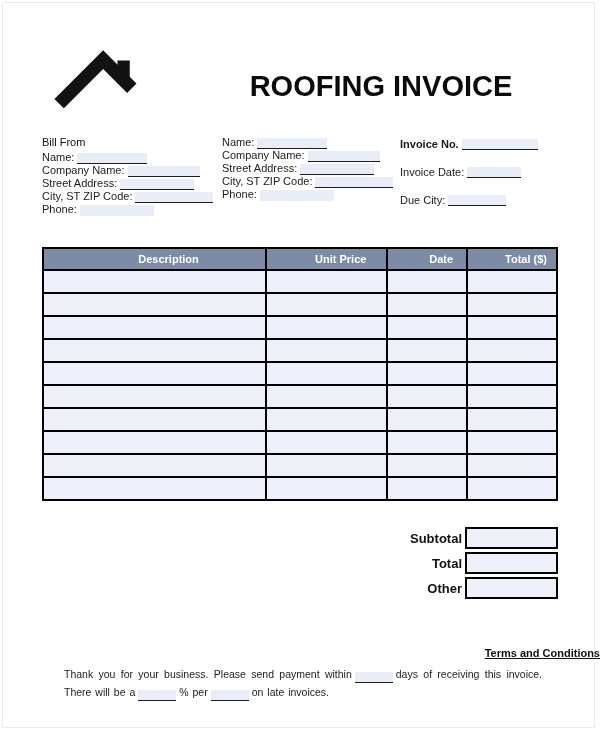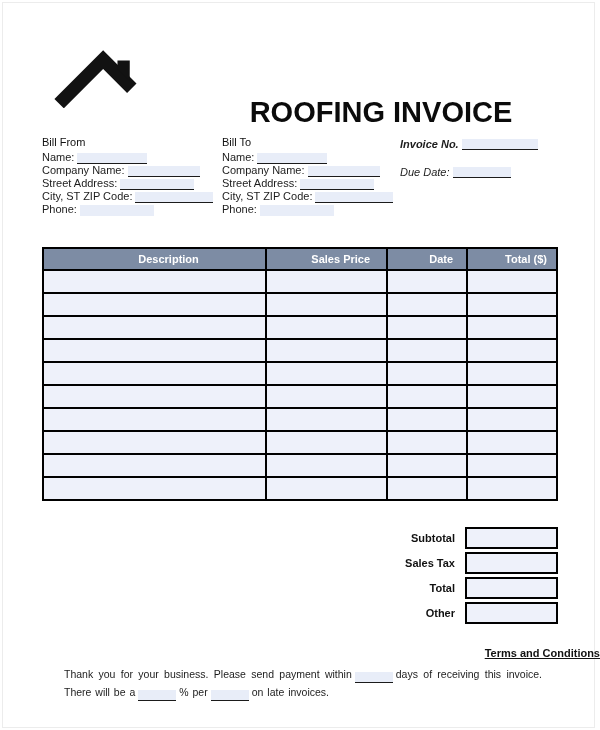--- a/index.html
+++ b/index.html
@@ -20,59 +20,59 @@
   .page-frame{
     position:absolute;inset:2px 5px 2px 2px;
     border:1px solid #ececec;
     pointer-events:none;
   }
   
   .logo{position:absolute;left:54px;top:46px;width:86px;height:62px;}
   .doc-title{
     position:absolute;left:230px;top:70px;width:302px;
     font-size:29px;font-weight:bold;letter-spacing:0px;
-    text-align:center;color:#0b0b0b;white-space:nowrap;margin-top:26px;
+    text-align:center;color:#0b0b0b;white-space:nowrap;
   }
   
   .bill-col{position:absolute;top:136px;width:178px;font-size:11px;line-height:13px;}
   .bill-from{left:42px;}
   .bill-to{left:222px;}
   .col-heading{font-weight:normal;margin-bottom:2px;color:#111;}
   .frow{height:13px;white-space:nowrap;}
   .flabel{color:#1c1c1c;}
   .blank{
     display:inline-block;height:11px;vertical-align:bottom;
     background:var(--field-bg);
     border-bottom:1px solid #1b1b1b;
     margin-left:3px;
   }
   .blank.noline{border-bottom:1px solid transparent;}
   .meta-col{position:absolute;left:400px;top:138px;width:170px;font-size:11px;}
-  .mrow{white-space:nowrap;height:14px;font-style:italic;}
+  .mrow{white-space:nowrap;height:14px;}
   .mrow.bold .flabel{font-weight:bold;}
   .mrow+.mrow{margin-top:14px;}
   
   .items-table{
     position:absolute;left:42px;top:247px;width:516px;
     border-collapse:collapse;table-layout:fixed;
   }
   .items-table th,.items-table td{border:2px solid var(--grid);padding-left:28px;}
   .items-table th{
     background:var(--header-bg);color:#ffffff;
     font-size:11px;font-weight:bold;height:22px;text-align:center;
   }
   .items-table td{background:var(--cell-bg);height:23px;}
   .col-desc{width:43.4%;}
   .col-price{width:23.6%;}
   .col-units{width:15.5%;}
   .col-total{width:17.5%;}
   
   .summary{position:absolute;left:42px;top:527px;width:516px;}
   .summary-row{display:flex;justify-content:flex-end;align-items:center;margin-bottom:3px;}
-  .summary-label{font-size:11px;font-weight:bold;margin-right:10px;color:#111;}
+  .summary-label{font-size:13px;font-weight:bold;margin-right:3px;color:#111;}
   .summary-box{
     width:93px;height:22px;background:var(--cell-bg);
     border:2px solid var(--grid);
   }
   
   .terms-heading{
     position:absolute;left:0;top:647px;width:600px;text-align:right;
     font-size:11px;font-weight:bold;text-decoration:underline;color:#111;
   }
   .terms-body{
@@ -96,44 +96,44 @@
 <div class="bill-col bill-from">
   <div class="col-heading">Bill From</div>
   <div class="frow"><span class="flabel">Name:</span><span class="blank" style="width:70px"></span></div>
   <div class="frow"><span class="flabel">Company Name:</span><span class="blank" style="width:72px"></span></div>
   <div class="frow"><span class="flabel">Street Address:</span><span class="blank" style="width:74px"></span></div>
   <div class="frow"><span class="flabel">City, ST ZIP Code:</span><span class="blank" style="width:78px"></span></div>
   <div class="frow"><span class="flabel">Phone:</span><span class="blank noline" style="width:74px"></span></div>
 </div>
 
 <div class="bill-col bill-to">
-  <div class="col-heading">Bill To</div>
   <div class="frow"><span class="flabel">Name:</span><span class="blank" style="width:70px"></span></div>
   <div class="frow"><span class="flabel">Company Name:</span><span class="blank" style="width:72px"></span></div>
   <div class="frow"><span class="flabel">Street Address:</span><span class="blank" style="width:74px"></span></div>
   <div class="frow"><span class="flabel">City, ST ZIP Code:</span><span class="blank" style="width:78px"></span></div>
   <div class="frow"><span class="flabel">Phone:</span><span class="blank noline" style="width:74px"></span></div>
 </div>
 
 <div class="meta-col">
   <div class="mrow bold"><span class="flabel">Invoice No.</span><span class="blank" style="width:76px"></span></div>
-  <div class="mrow"><span class="flabel">Due Date:</span><span class="blank" style="width:58px"></span></div>
+  <div class="mrow"><span class="flabel">Invoice Date:</span><span class="blank" style="width:54px"></span></div>
+  <div class="mrow"><span class="flabel">Due City:</span><span class="blank" style="width:58px"></span></div>
 </div>
 
 <table class="items-table">
   <colgroup>
     <col class="col-desc">
       <col class="col-price">
       <col class="col-units">
       <col class="col-total">
   </colgroup>
   <thead>
     <tr>
       <th>Description</th>
-      <th>Sales Price</th>
+      <th>Unit Price</th>
       <th>Date</th>
       <th>Total ($)</th>
     </tr>
   </thead>
   <tbody id="items-body">
       <tr>
         <td></td>
         <td></td>
         <td></td>
         <td></td>
@@ -191,24 +191,20 @@
         <td></td>
         <td></td>
         <td></td>
       </tr>
     </tbody>
 </table>
 
 <div class="summary">
   <div class="summary-row">
     <span class="summary-label">Subtotal</span>
-    <div class="summary-box"></div>
-  </div>
-  <div class="summary-row">
-    <span class="summary-label">Sales Tax</span>
     <div class="summary-box"></div>
   </div>
   <div class="summary-row">
     <span class="summary-label">Total</span>
     <div class="summary-box"></div>
   </div>
   <div class="summary-row">
     <span class="summary-label">Other</span>
     <div class="summary-box"></div>
   </div>

